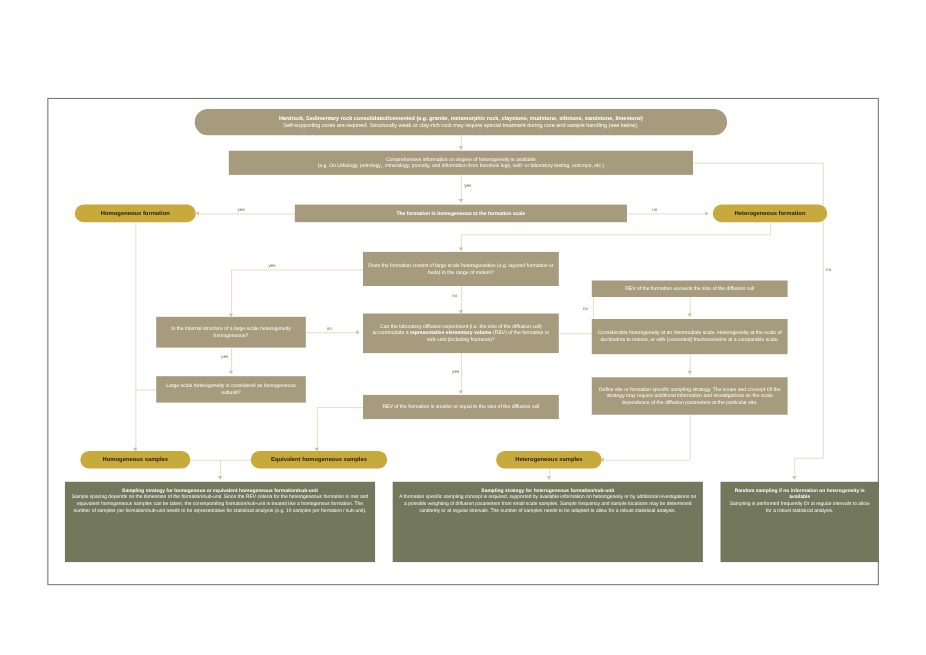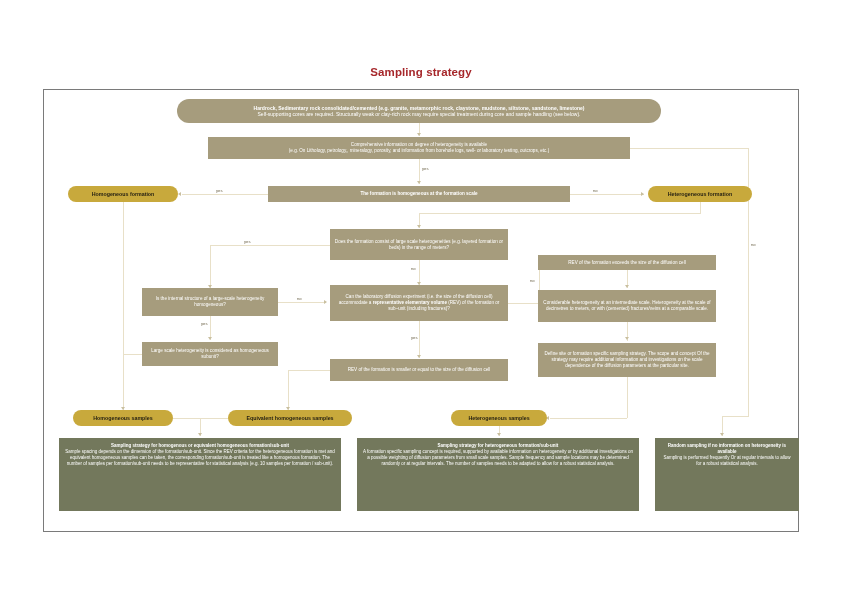--- a/index.html
+++ b/index.html
@@ -42,21 +42,20 @@
   .arw.left{border-top:2.5px solid transparent;border-bottom:2.5px solid transparent;
             border-right:3.5px solid #C9BFA0;}
   .lbl{position:absolute;font-size:4.2px;color:#6d6449;background:#fff;
        padding:0 1px;white-space:nowrap;}
 </style>
 </head>
 <body>
 
 <div id="slide">
 
-  <div class="title">Sampling strategy</div>
 
   <div class="frame"></div>
 
   <div class="node pillrect" style="left:177px;top:99px;width:484px;height:24px;flex-direction:column;">
     <span style="display:block;">Hardrock, Sedimentary rock consolidated/cemented  (e.g. granite, metamorphic rock, claystone, mudstone, siltstone, sandstone,  limestone)</span>
     <span style="display:block;font-weight:normal;">Self-supporting cores are required.  Structurally weak or clay-rich rock may require special treatment during core and sample handling (see below).</span>
   </div>
 
   <div class="ln lnv" style="left:419px;top:123px;height:13px;"></div>
   <div class="arw down" style="left:416.5px;top:133px;"></div>

